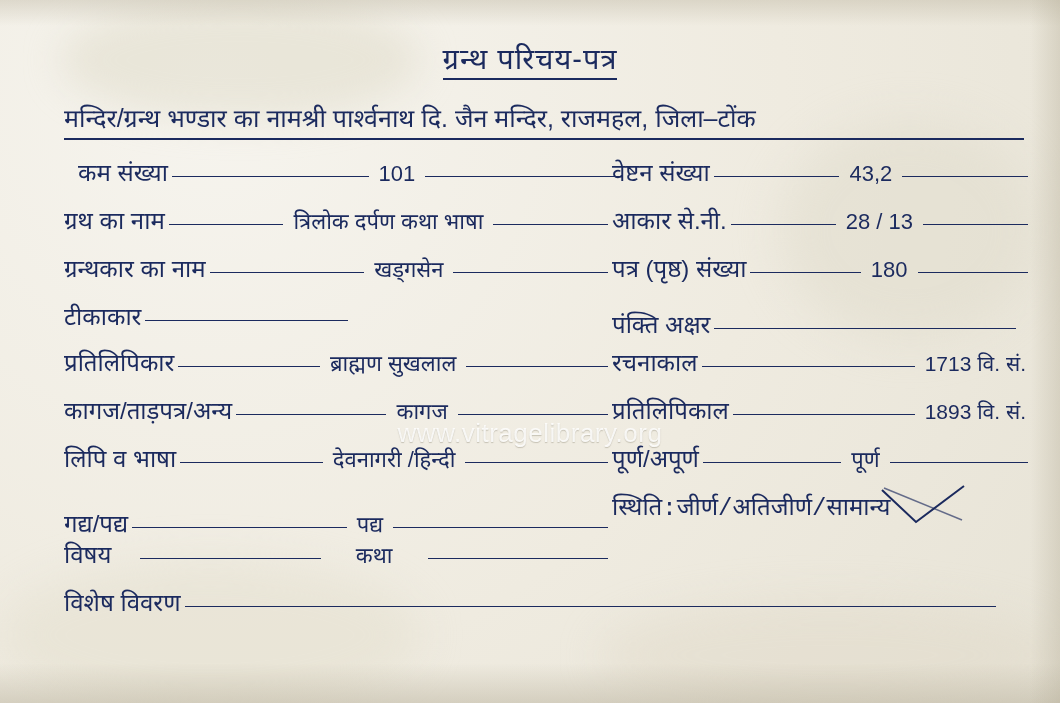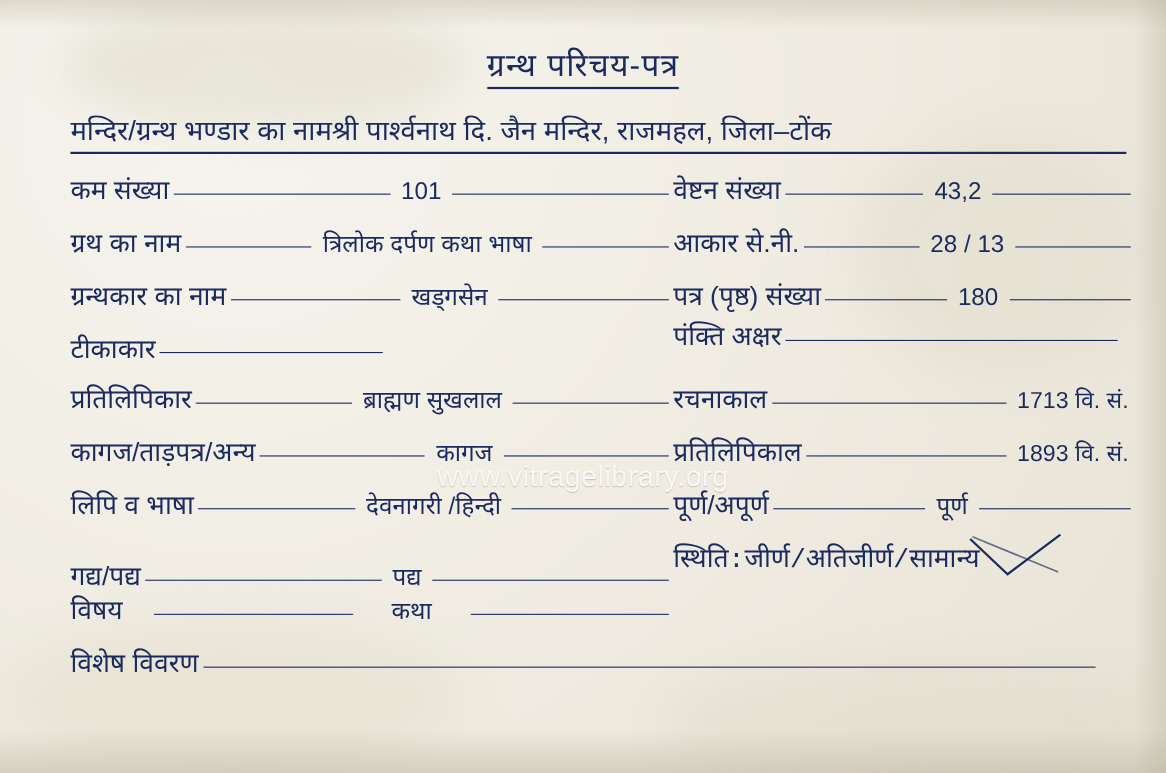--- a/index.html
+++ b/index.html
@@ -141,21 +141,21 @@
     <span class="u">ग्रन्थ परिचय-पत्र</span>
   </div>
 
   <div class="row-top">
     <span class="lbl">मन्दिर/ग्रन्थ भण्डार का नाम</span>
     <span class="val">श्री पार्श्वनाथ दि. जैन मन्दिर, राजमहल, जिला–टोंक</span>
   </div>
 
   <div class="col-left">
 
-    <div class="field" style="top:155px; width:548px;">
+    <div class="field" style="top:155px; width:548px;margin-left:14px;">
       <span class="lbl">कम संख्या</span>
       <span class="rule"></span>
       <span class="val">101</span>
       <span class="rule"></span>
     </div>
 
     <div class="field" style="top:203px; width:548px;">
       <span class="lbl">ग्रथ का नाम</span>
       <span class="rule"></span>
       <span class="val">त्रिलोक दर्पण कथा भाषा</span>
@@ -233,21 +233,21 @@
       <span class="rule"></span>
     </div>
 
     <div class="field" style="top:251px; width:420px;">
       <span class="lbl">पत्र (पृष्ठ) संख्या</span>
       <span class="rule"></span>
       <span class="val">180</span>
       <span class="rule"></span>
     </div>
 
-    <div class="field" style="top:288px; width:420px;">
+    <div class="field" style="top:307px; width:420px;">
       <span class="lbl">पंक्ति अक्षर</span>
       <span class="rule"></span>
       <span class="val"></span>
     </div>
 
     <div class="field" style="top:345px; width:420px;">
       <span class="lbl">रचनाकाल</span>
       <span class="rule"></span>
       <span class="val small">1713 वि. सं.</span>
     </div>

